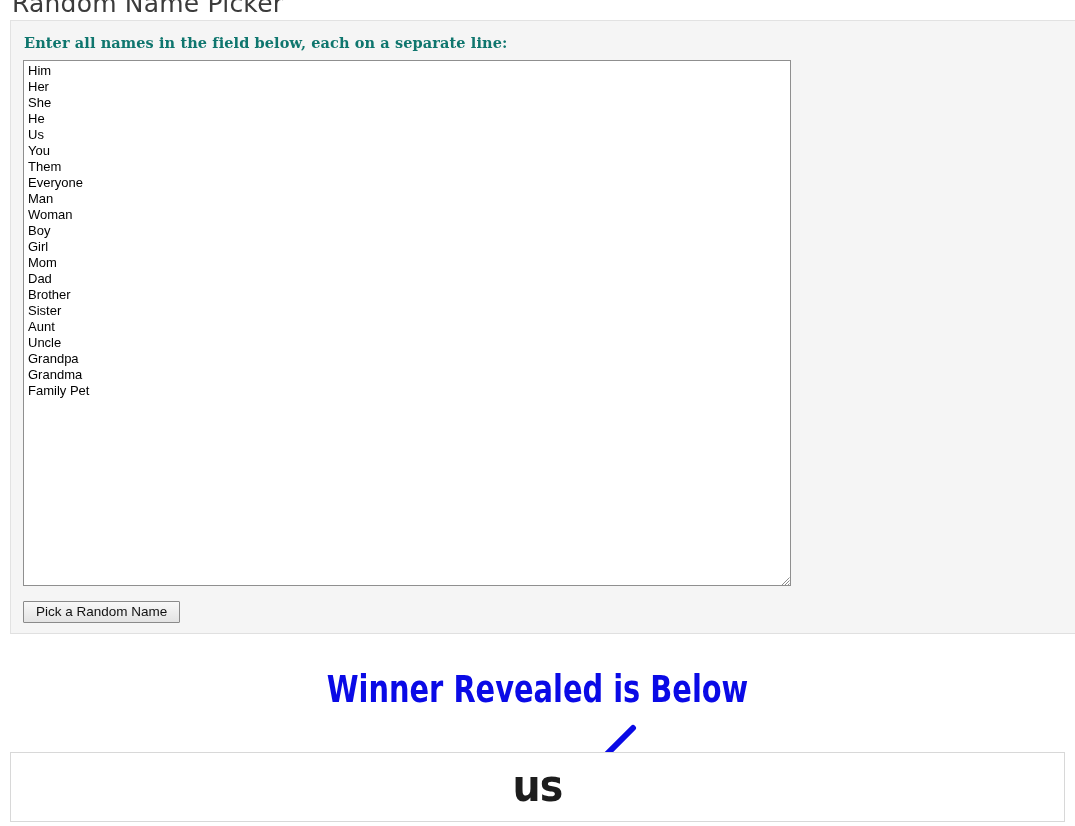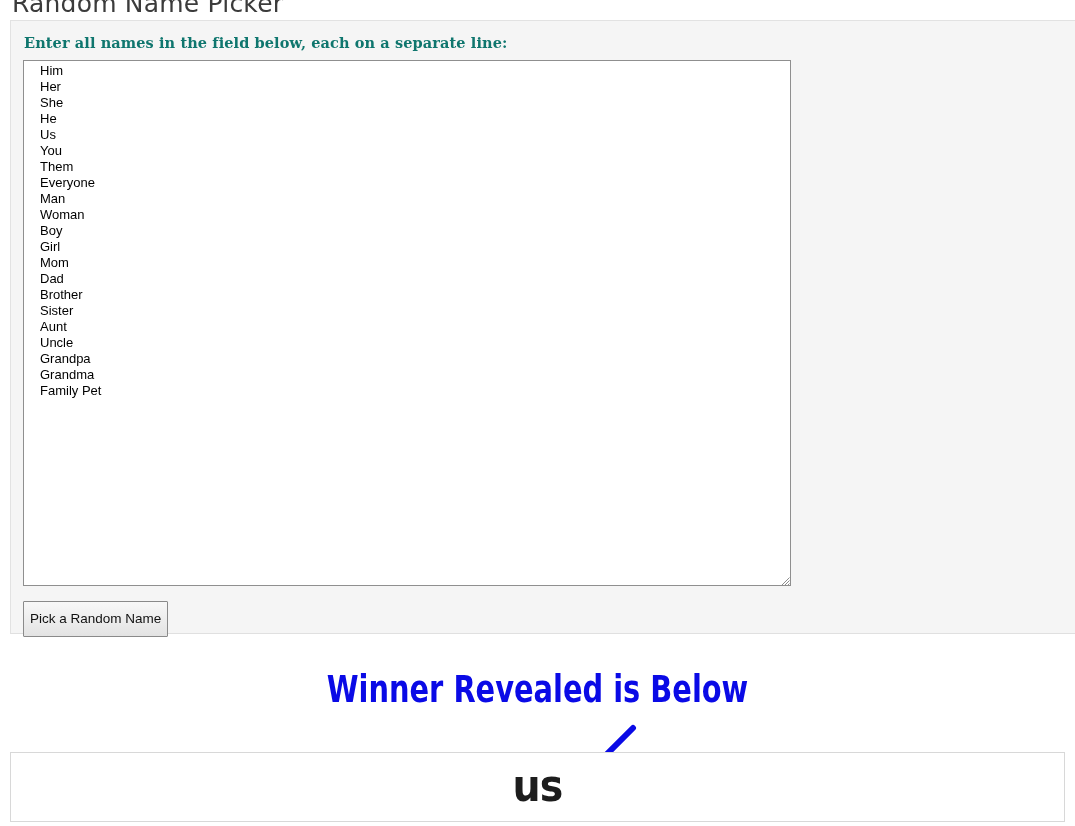--- a/index.html
+++ b/index.html
@@ -61,43 +61,43 @@
     top: 39px;
     width: 768px;
     height: 526px;
     box-sizing: border-box;
     border: 1px solid #8f8f8f;
     background: #ffffff;
     color: #000000;
     font-family: "Liberation Sans", sans-serif;
     font-size: 13px;
     line-height: 16px;
-    padding: 2px 3px 2px 16px;
+    padding: 2px 3px 2px 4px;
     resize: none;
     outline: none;
     overflow: hidden;
     white-space: pre;
   }
   #resize-grip {
     position: absolute;
     left: 768px;
     top: 554px;
     width: 12px;
     height: 12px;
     pointer-events: none;
   }
   #resize-grip svg { display: block; }
 
   
   #pick-button {
     position: absolute;
     left: 12px;
     top: 580px;
-    height: 36px;
-    padding: 0 6px;
+    height: 22px;
+    padding: 0 12px;
     background: linear-gradient(#f8f8f8, #e3e3e3);
     border: 1px solid #8a8a8a;
     border-radius: 1px;
     font-family: "Liberation Sans", sans-serif;
     font-size: 13.5px;
     color: #111111;
     line-height: 20px;
     cursor: pointer;
     box-sizing: border-box;
   }

